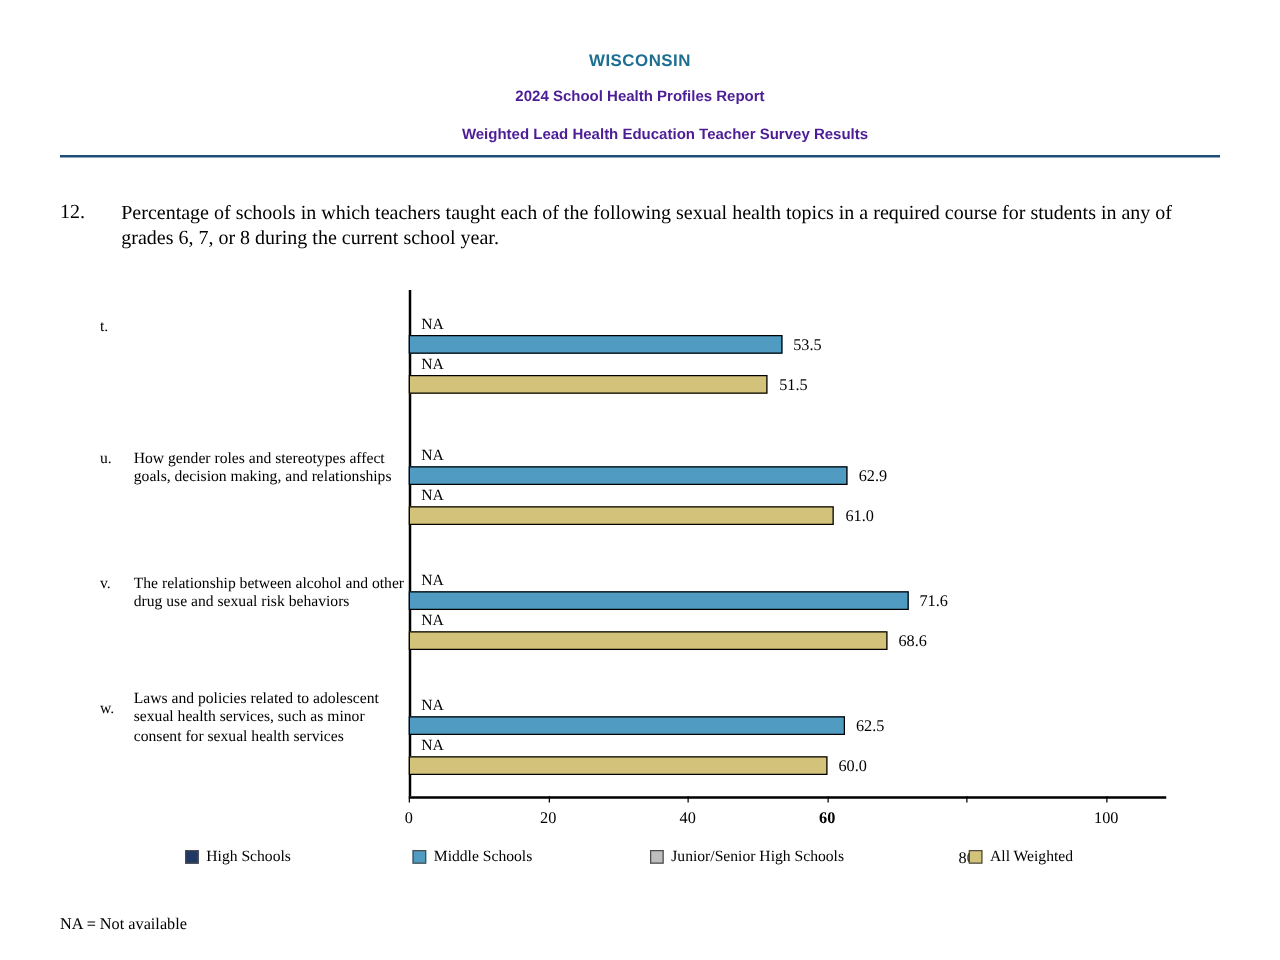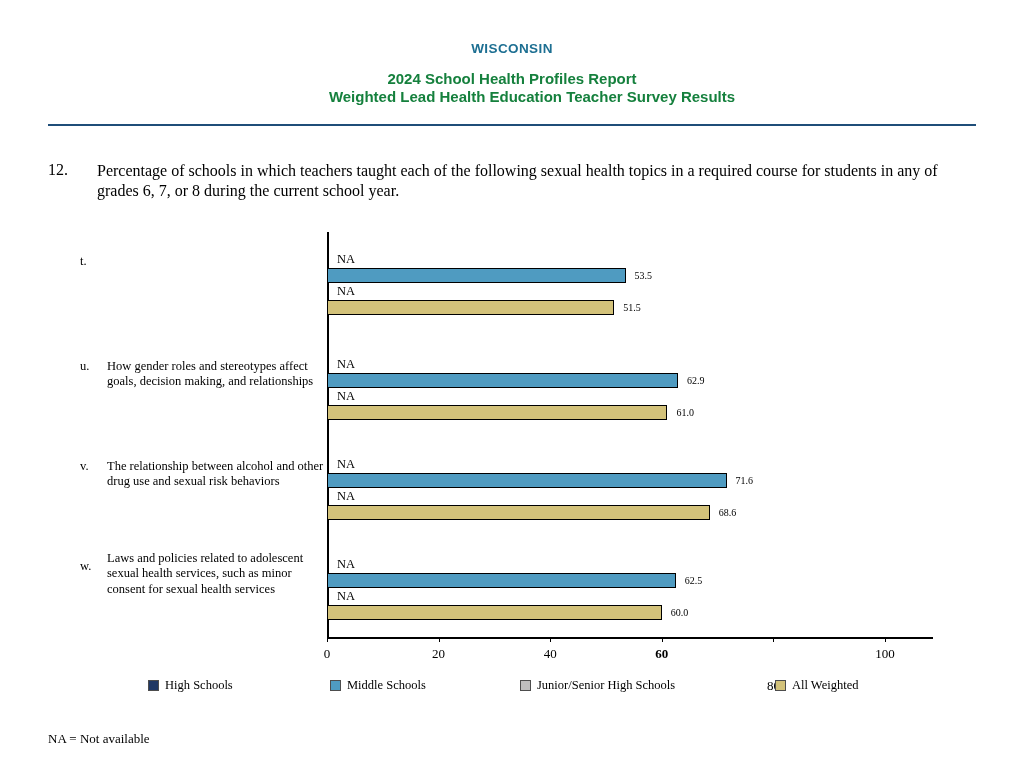--- a/index.html
+++ b/index.html
@@ -12,44 +12,44 @@
 
   
   .hdr-state {
     position:absolute; top:41px; left:0; right:0; text-align:center;
     font-family:"Liberation Sans", sans-serif; font-weight:bold;
     font-size:13.5px; letter-spacing:0.4px; color:#1D6F92;
   }
   .hdr-title, .hdr-sub {
     position:absolute; left:0; right:0; text-align:center;
     font-family:"Liberation Sans", sans-serif; font-weight:bold;
-    font-size:15px; color:#15803d;
+    font-size:12px; color:#4c1d95;
   }
   .hdr-title { top:70px; }
-  .hdr-sub { top:88px;padding-left:40px; }
+  .hdr-sub { top:100px;padding-left:40px; }
   .rule {
     position:absolute; top:124px; left:48px; width:928px; height:0;
     border-top:2px solid #1F4E79;
   }
 
   
   .question { position:absolute; top:161px; left:48px; width:900px; font-size:16px; }
   .qnum { position:absolute; left:0; top:0; }
   .qtext { margin-left:49px; line-height:1.28; }
 
   
   #chart { position:absolute; top:232px; left:0; width:1024px; height:440px; }
   .yaxis { position:absolute; left:327px; top:0; width:1.5px; height:405px; background:#000; }
   .xaxis { position:absolute; left:327px; top:405px; width:606px; height:1.5px; background:#000; }
   .xtick { position:absolute; top:405px; width:1px; height:5px; background:#000; }
   .tick-label { position:absolute; top:414px; width:44px; text-align:center; font-size:13px; }
   .glabel-letter { position:absolute; left:80px; width:22px; font-size:12.5px; }
   .glabel-text { position:absolute; left:107px; width:218px; font-size:12.5px; line-height:1.22; }
   .bar { position:absolute; left:327px; height:15px; border:1px solid #000; }
-  .val { position:absolute; font-size:10px; line-height:16px; white-space:nowrap;text-align:right; }
+  .val { position:absolute; font-size:13px; line-height:16px; white-space:nowrap;text-align:right; }
   .na { position:absolute; left:337px; font-size:12.5px; line-height:15px; }
 
   
   #legend { position:absolute; top:678px; left:0; width:1024px; height:18px; }
   .legend-item { position:absolute; top:0; display:flex; align-items:center; }
   .swatch { width:11px; height:11px; margin-right:6px; border:1px solid #4d4d4d; flex:0 0 auto; }
   .legend-label { font-size:12.5px; white-space:nowrap; }
 
   
   .foot-note { position:absolute; left:48px; top:731px; font-size:13px; }

